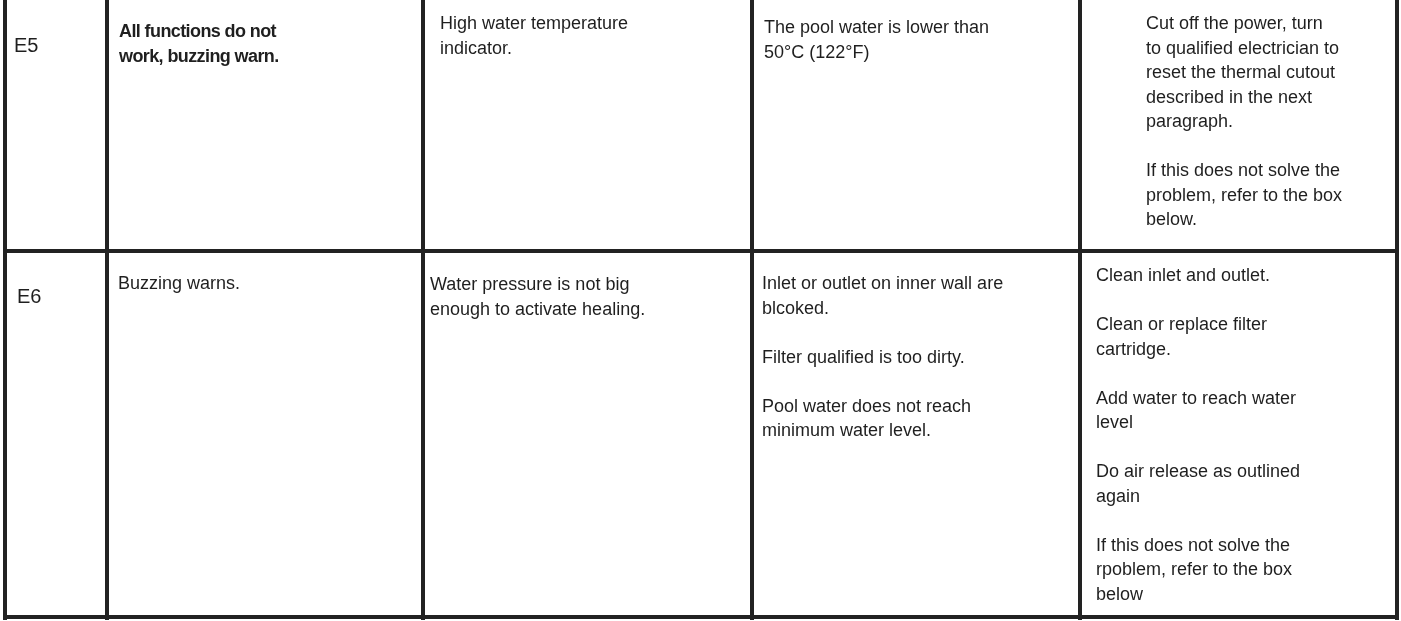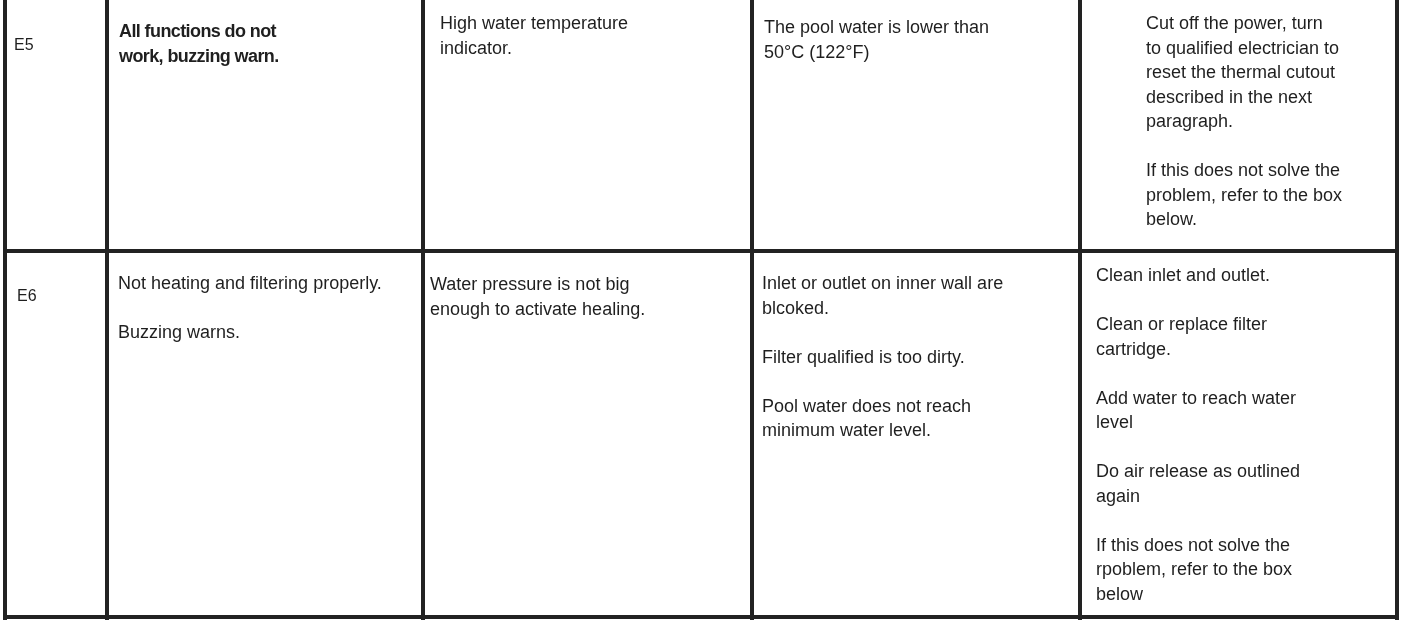--- a/index.html
+++ b/index.html
@@ -4,21 +4,21 @@
   <style>
     html, body { margin: 0; padding: 0; background: #ffffff; }
     body { width: 1401px; height: 621px; position: relative; overflow: hidden;
            font-family: "Liberation Sans", sans-serif; color: #1f1f1f; }
     .table { position: absolute; left: 0; top: 0; width: 1401px; height: 621px; }
     .vline { position: absolute; top: 0; width: 4px; background: #222; }
     .hline { position: absolute; height: 4px; background: #222; }
     .cell { position: absolute; font-size: 18px; line-height: 24.5px; }
     .cell p { margin: 0 0 24.5px 0; white-space: pre-line; }
     .cell p:last-child { margin-bottom: 0; }
-    .code { font-size: 16px; }
+    .code { font-size: 20px; }
     .narrow { letter-spacing: -0.6px; }
   </style>
 </head>
 <body>
 
 <div class="table">
 
   <div class="vline" style="left:3px;height:620px;"></div>
   <div class="vline" style="left:105px;height:620px;"></div>
   <div class="vline" style="left:421px;height:620px;"></div>
@@ -55,21 +55,20 @@
 problem, refer to the box
 below.</p>
     </div>
   </div>
 
   <div>
     <div class="cell code" style="left:17px;top:284px;">
       <span>E6</span>
     </div>
     <div class="cell" style="left:118px;top:271px;width:305px;">
-      <p>Not heating and filtering properly.</p>
       <p>Buzzing warns.</p>
     </div>
     <div class="cell" style="left:430px;top:272px;width:315px;">
       <p>Water pressure is not big
 enough to activate healing.</p>
     </div>
     <div class="cell" style="left:762px;top:271px;width:310px;">
       <p>Inlet or outlet on inner wall are
 blcoked.</p>
       <p>Filter qualified is too dirty.</p>

